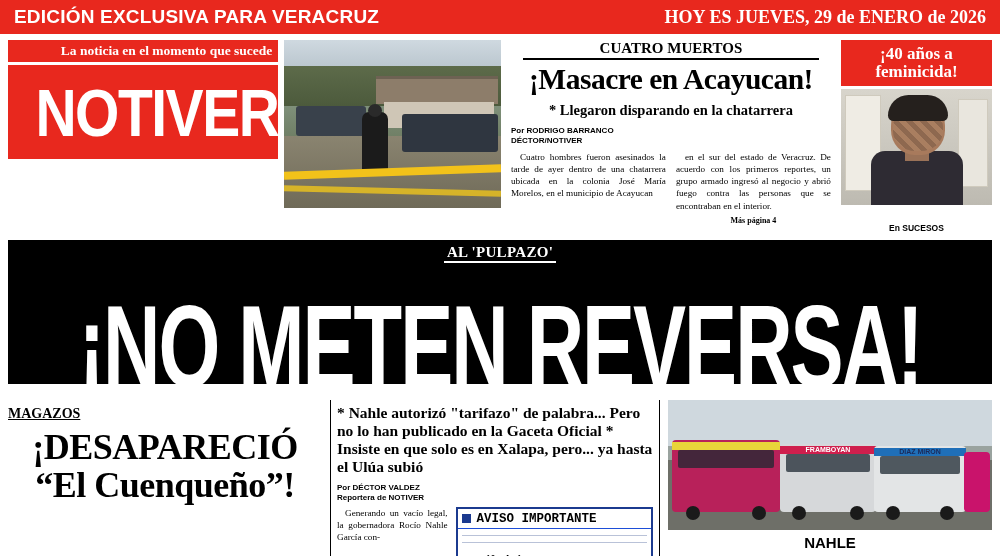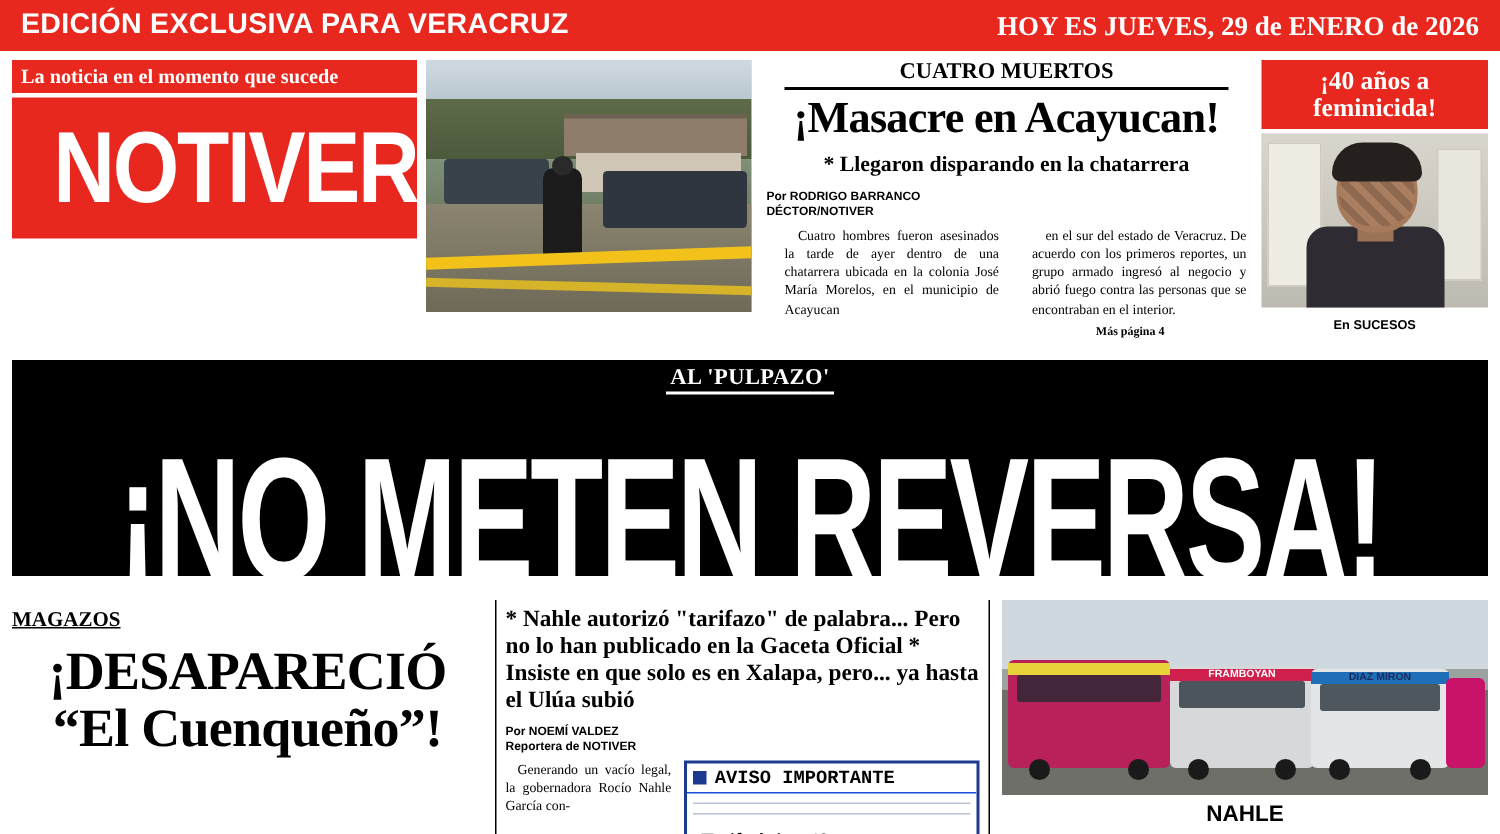--- a/index.html
+++ b/index.html
@@ -30,21 +30,21 @@
   
   .masthead-row {
     position: absolute; left: 0; top: 34px; width: 1000px; height: 200px;
     display: flex; gap: 6px; padding: 6px 8px 0 8px;
   }
 
   
   .logo-block { width: 272px; }
   .slogan {
     background: #e8281e; color: #fff; font-weight: bold;
-    font-size: 13.5px; padding: 3px 6px; text-align: left;
+    font-size: 13.5px; padding: 3px 6px; text-align: right;
     font-family: "Liberation Serif", serif;
   }
   .logo-box {
     margin-top: 3px; background: #e8281e; height: 94px;
     display: flex; align-items: center; justify-content: flex-end;
   }
   .logo-text {
     color: #fff; font-weight: bold; font-size: 57px; letter-spacing: -1.5px;
     font-family: "Liberation Sans", sans-serif;
     transform: scaleY(1.18);
@@ -95,21 +95,21 @@
   }
   .byline {
     font-size: 8px; font-weight: bold; line-height: 1.25; margin-top: 7px;
     font-family: "Liberation Sans", sans-serif;
   }
   .cols {
     display: flex; gap: 10px; margin-top: 5px;
   }
   .cols .col { width: 50%; font-size: 9.2px; line-height: 1.33; text-align: justify;
     font-family: "Liberation Serif", serif; }
-  .col p { text-indent: 9px; margin-left: 12px; }
+  .col p { text-indent: 9px; }
   .mas-pagina { text-align: center; font-size: 8px; font-weight: bold; margin-top: 4px;
     font-family: "Liberation Serif", serif; }
 
   
   .right-block { width: 152px; }
   .femi-title {
     background: #e8281e; color: #fff; font-weight: bold; text-align: center;
     font-size: 17px; line-height: 1.05; padding: 5px 2px;
     font-family: "Liberation Serif", serif;
   }
@@ -125,21 +125,21 @@
   .fp-body { position:absolute; left:30px; top:62px; width:92px; height:56px; background:#2e2b33;
     border-radius: 14px 14px 0 0; }
   .fp-neck { position:absolute; left:64px; top:54px; width:24px; height:18px; background:#9a7258; }
   .fp-head { position:absolute; left:50px; top:10px; width:54px; height:56px; background:#a87a5c;
     border-radius: 48% 48% 44% 44%; }
   .fp-hair { position:absolute; left:47px; top:6px; width:60px; height:26px; background:#25201d;
     border-radius: 30px 30px 8px 8px; }
   .fp-blur { position:absolute; left:52px; top:18px; width:50px; height:44px;
     background: repeating-linear-gradient(45deg, rgba(120,90,70,.55) 0 5px, rgba(170,130,100,.55) 5px 10px);
     border-radius: 45%; filter: blur(.4px); }
-  .en-sucesos { text-align:center; font-size:8.5px; font-weight:bold; margin-top:6px;
+  .en-sucesos { text-align:center; font-size:8.5px; font-weight:bold; margin-top:18px;
     font-family: "Liberation Sans", sans-serif; }
 
   
   .banner {
     position: absolute; left: 8px; top: 240px; width: 984px; height: 144px;
     background: #000; color: #fff;
   }
   .banner-kicker {
     text-align: center; font-weight: bold; font-size: 15px; padding-top: 4px;
     font-family: "Liberation Serif", serif; letter-spacing: .3px;
@@ -284,21 +284,21 @@
       <div class="magazos">MAGAZOS</div>
       <div class="desaparecio">
         <div>¡DESAPARECIÓ</div>
         <div>“El Cuenqueño”!</div>
       </div>
     </div>
 
     <div class="bcol-mid">
       <div class="mid-head">* Nahle autorizó "tarifazo" de palabra... Pero no lo han publicado en la Gaceta Oficial * Insiste en que solo es en Xalapa, pero... ya hasta el Ulúa subió</div>
       <div class="mid-byline">
-        <div>Por NOEMÍ VALDEZ</div>
+        <div>Por DÉCTOR VALDEZ</div>
         <div>Reportera de NOTIVER</div>
       </div>
       <div class="mid-body">
         <div class="mid-col">
           <p>Generando un vacío legal, la gobernadora Rocío Nahle García con-</p>
         </div>
         <div class="aviso">
           <div class="aviso-top">
             <span class="aviso-sq"></span>
             <span>AVISO IMPORTANTE</span>

